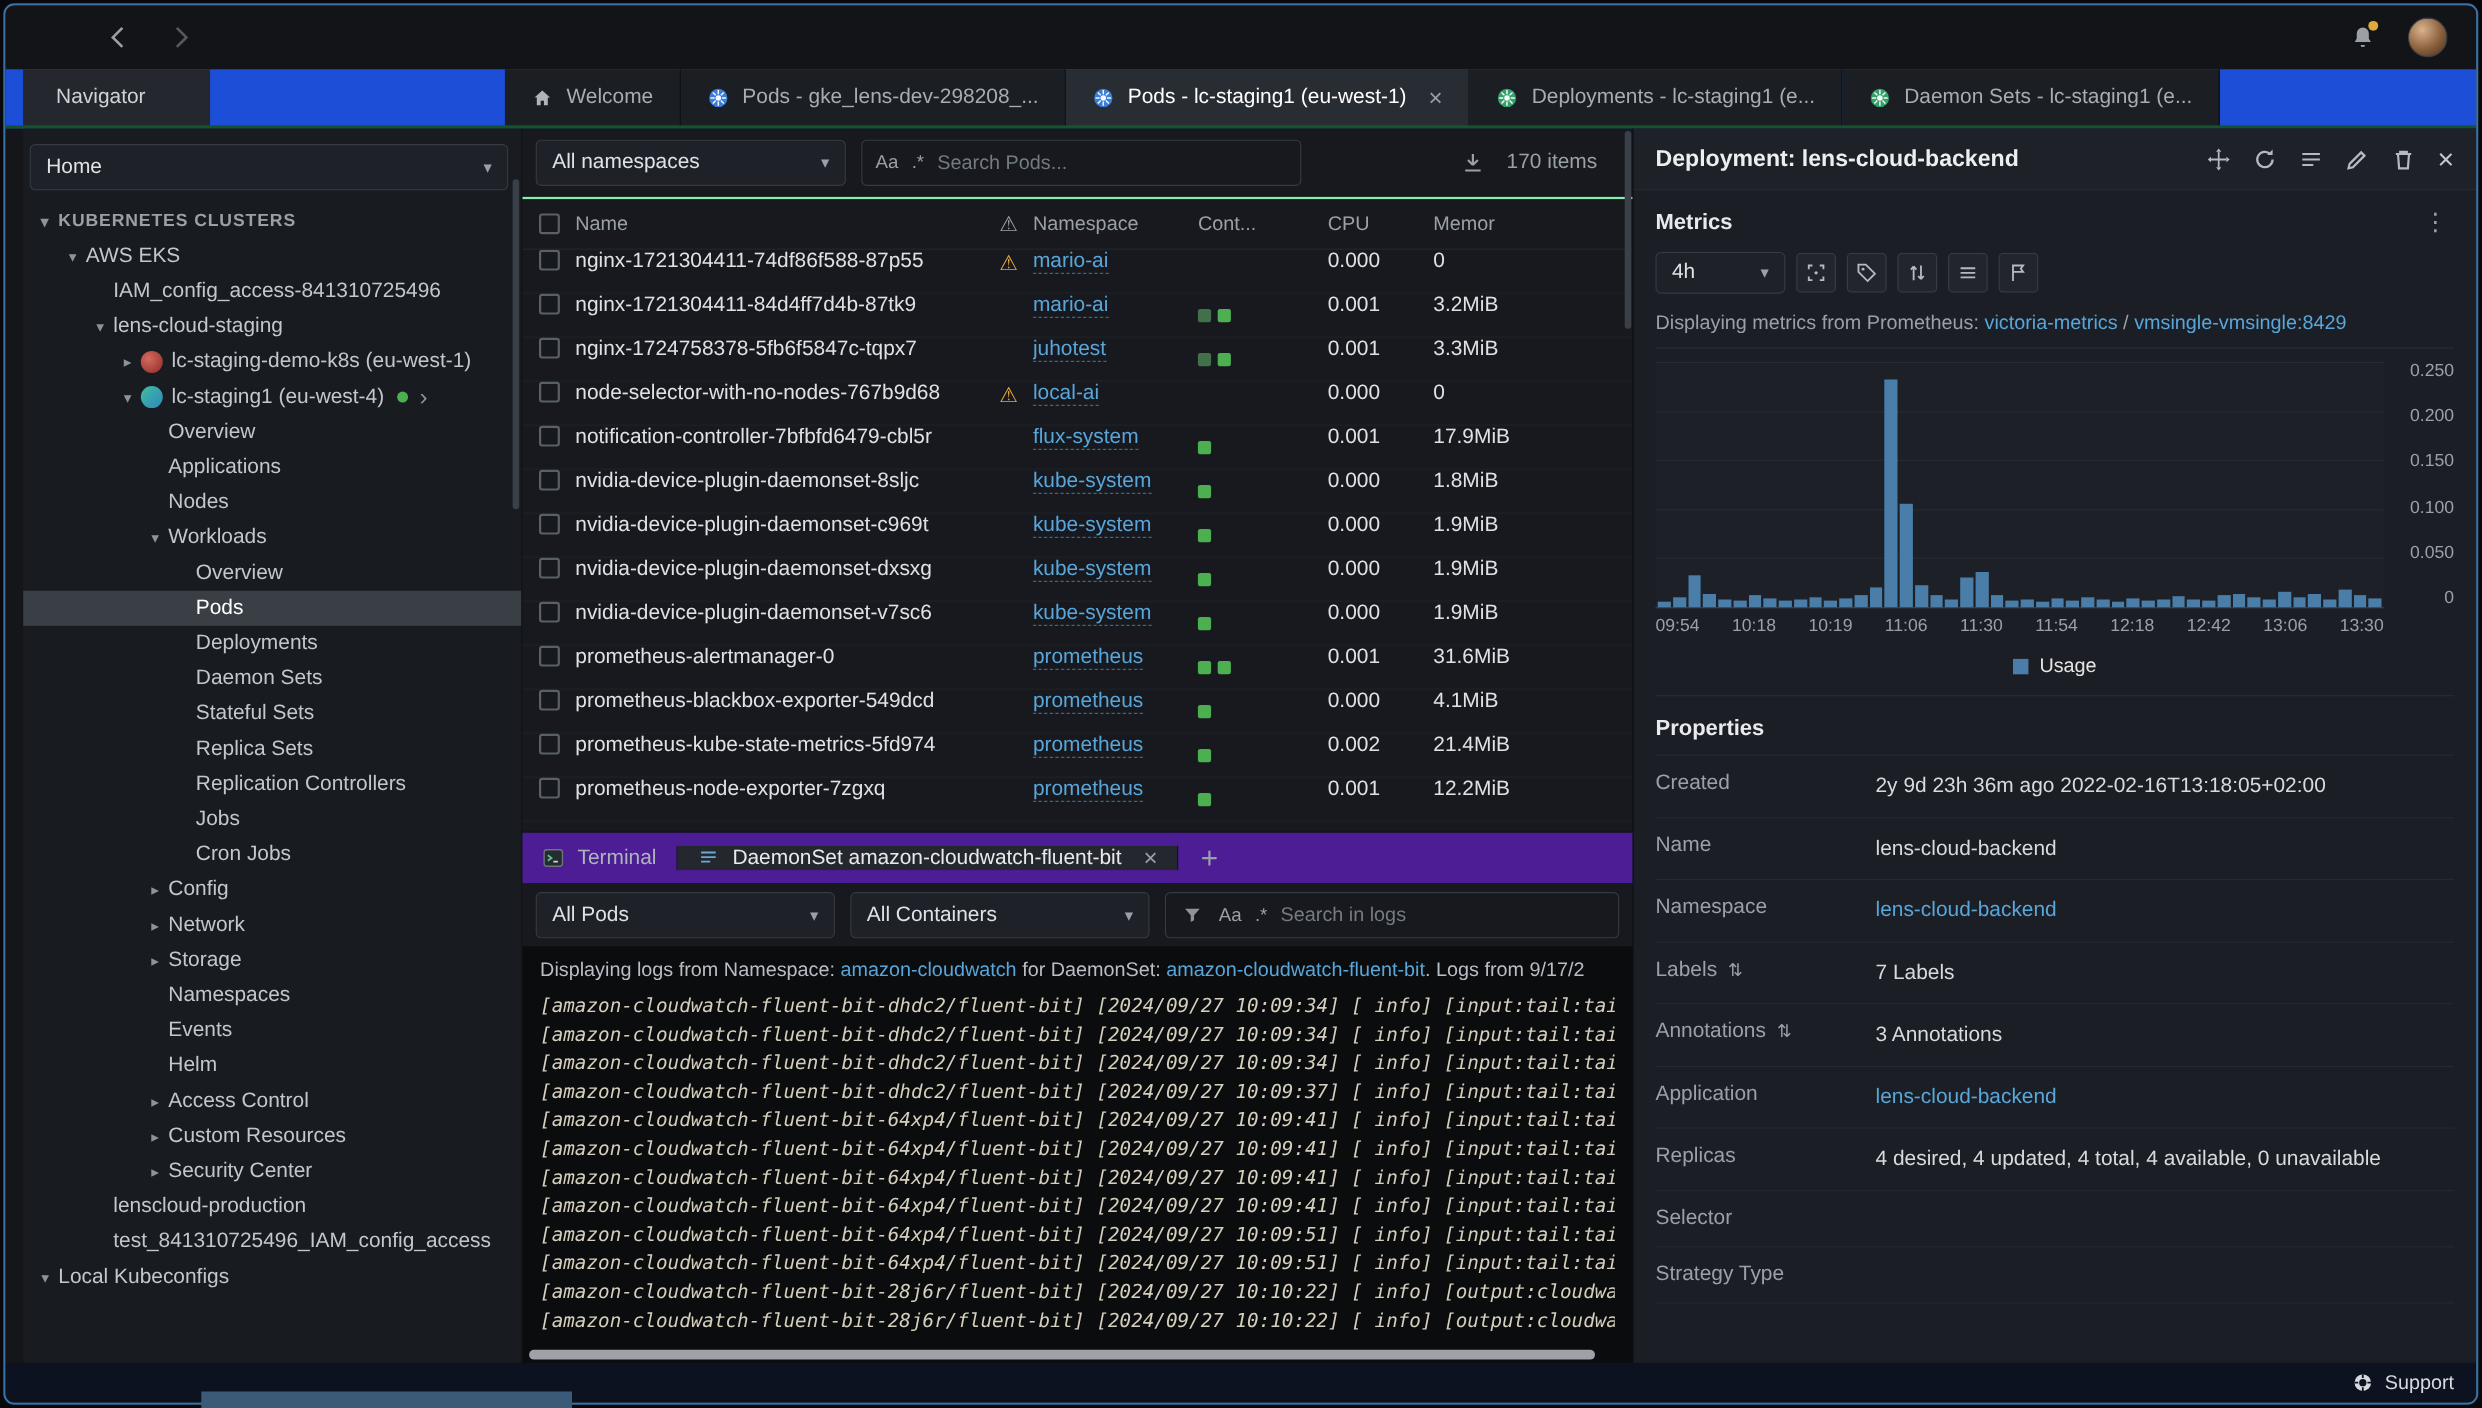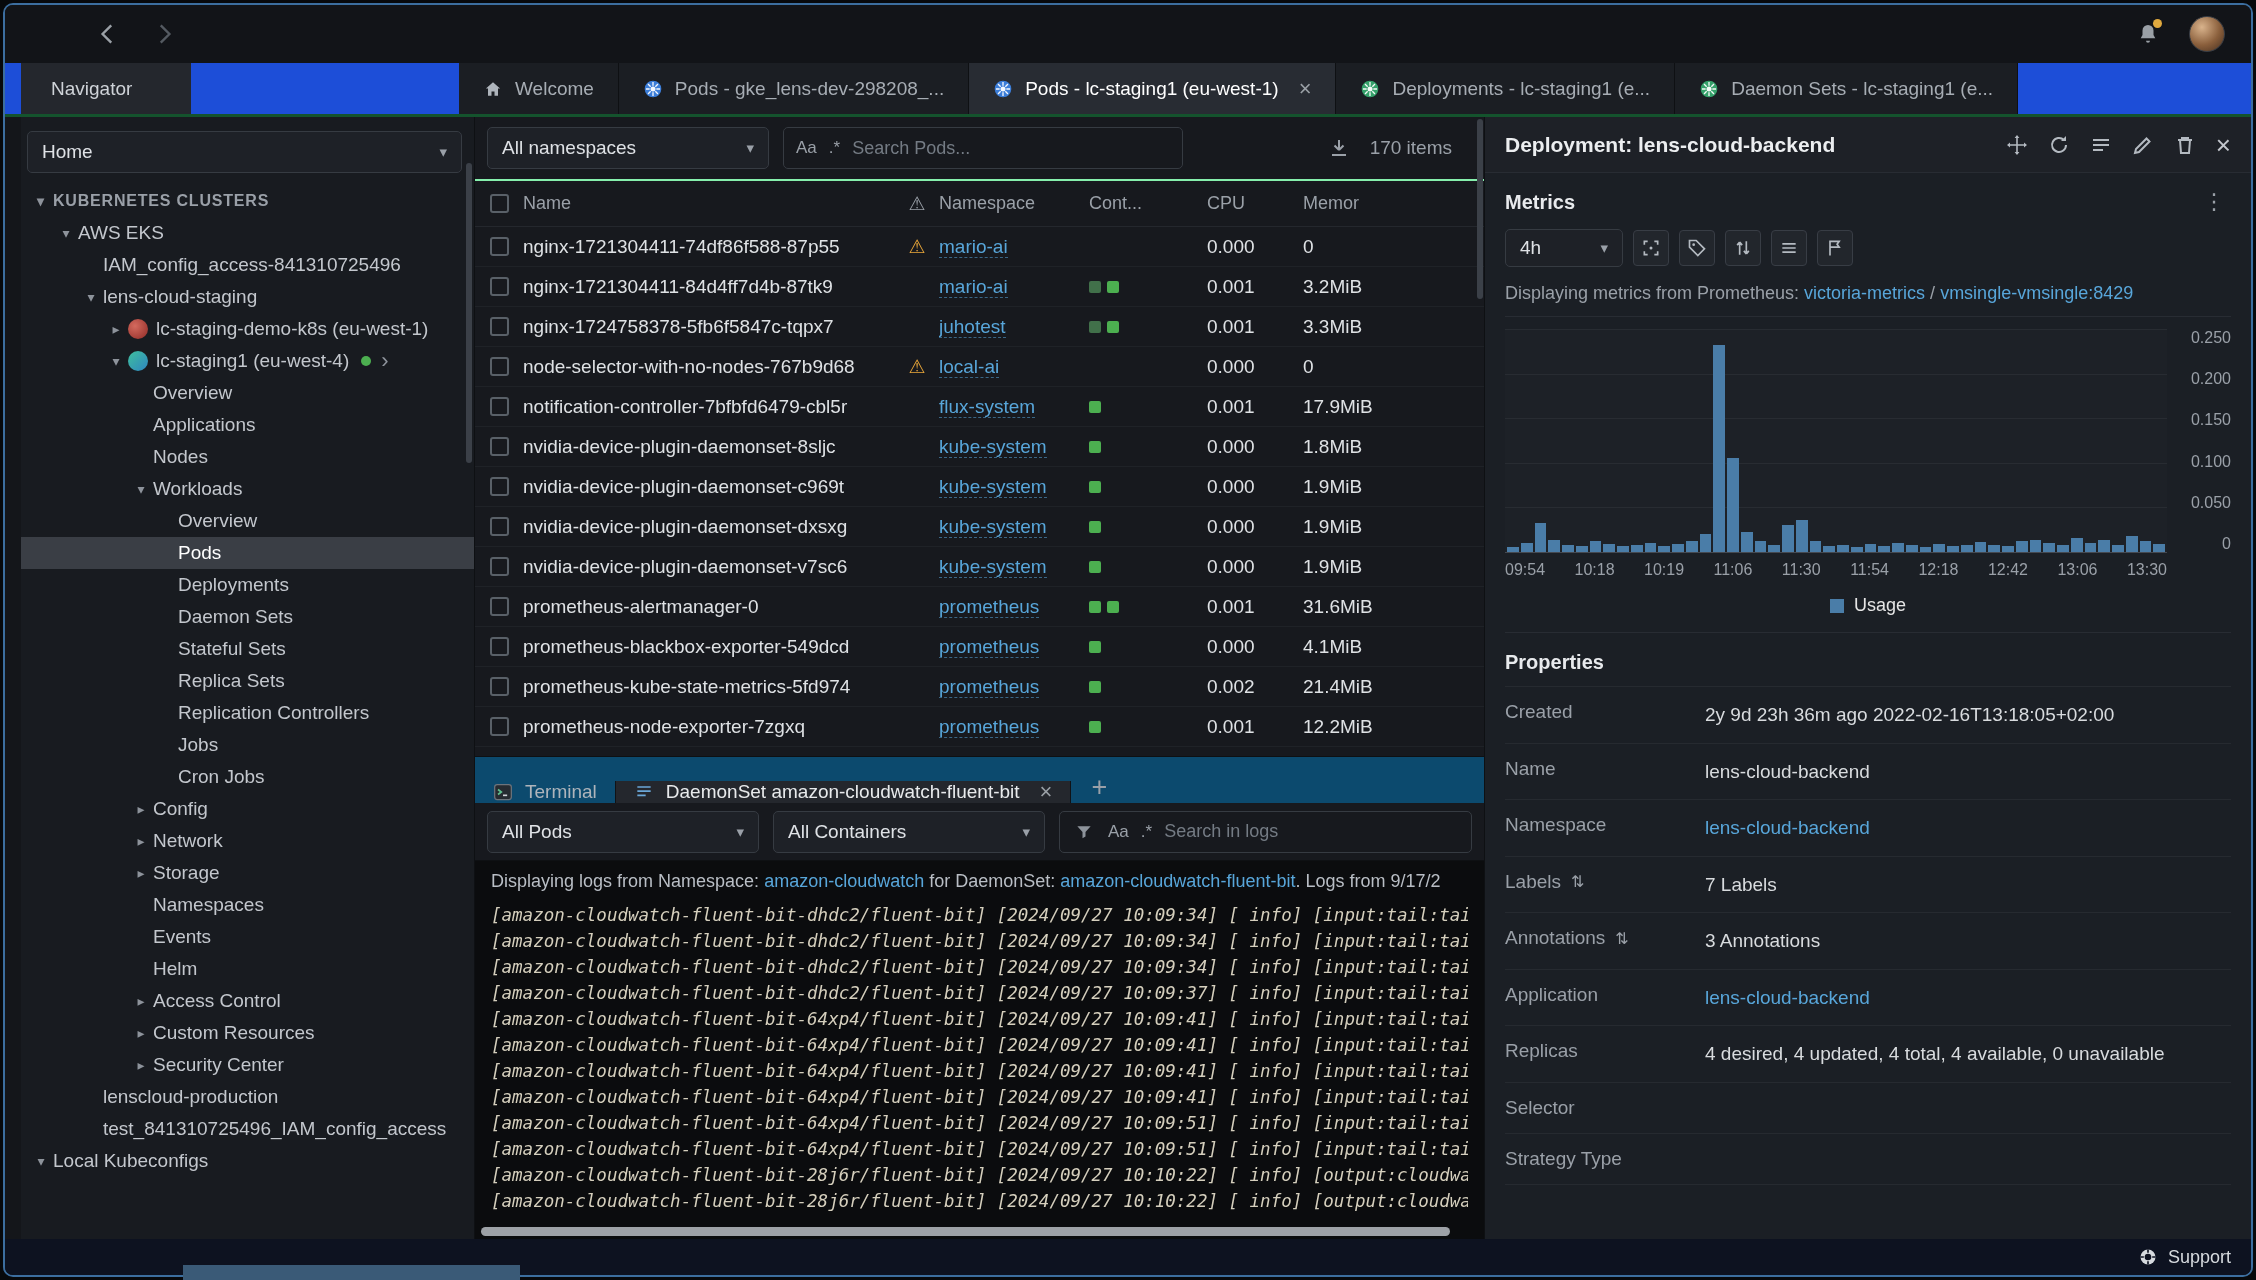--- a/index.html
+++ b/index.html
@@ -56,39 +56,39 @@
   .pods-search{width:400px}
   .mini{font-size:17px;color:#9aa0a8;white-space:nowrap}
   .searchbox input{flex:1;background:transparent;border:none;outline:none;color:#cfd3d8;font-size:18px;font-family:"Liberation Sans",sans-serif;min-width:0}
   .searchbox input::placeholder{color:#747b84}
   .flex1{flex:1}
   .items-count{color:#9aa0a8;font-size:19px;margin-right:20px;white-space:nowrap}
   .iconbtn{width:34px;height:34px;display:flex;align-items:center;justify-content:center;cursor:pointer;flex:0 0 auto}
 
   .thead{display:flex;align-items:center;height:46px;border-bottom:1px solid #24272d;color:#9aa0a8;font-size:18px;flex:0 0 auto}
   .tbody{flex:1;overflow:hidden;position:relative}
-  .row{display:flex;align-items:center;height:40px;border-bottom:1px solid #1f2227;font-size:19px;color:#dfe2e5;cursor:pointer}
+  .row{display:flex;height:40px;border-bottom:1px solid #1f2227;font-size:19px;color:#dfe2e5;cursor:pointer}
   .c-check{width:48px;display:flex;justify-content:center;flex:0 0 auto}
   .checkbox{width:19px;height:19px;border:2px solid #596068;border-radius:3px;background:transparent;cursor:pointer}
   .c-name{width:372px;overflow:hidden;white-space:nowrap;text-overflow:clip}
   .c-warn{width:44px;text-align:center;color:var(--warn);font-size:19px}
   .thead .c-warn{color:#9aa0a8}
   .c-ns{width:150px;overflow:hidden;white-space:nowrap}
   .ns-link{color:var(--link);border-bottom:1px dashed rgba(88,166,218,.55);cursor:pointer}
   .c-cont{width:118px;display:flex;gap:6px;align-items:center}
   .sq{width:12px;height:12px;border-radius:2px;display:inline-block}
   .sq.ok{background:var(--ok)}
   .sq.dim{background:var(--dim)}
   .c-cpu{width:96px}
   .c-mem{flex:1;overflow:hidden;white-space:nowrap}
   .tb-vscroll{position:absolute;right:1px;top:2px;width:6px;height:180px;background:#3b4048;border-radius:3px}
 
   
   .dock{flex:0 0 auto;display:flex;flex-direction:column;border-top:1px solid #0e1013}
-  .dock-tabs{height:46px;background:#0c4a6e;display:flex;align-items:flex-end;flex:0 0 auto}
+  .dock-tabs{height:46px;background:#4c1d95;display:flex;align-items:center;flex:0 0 auto}
   .dock-tab{display:flex;align-items:center;gap:12px;padding:0 18px;color:#aeb4bb;font-size:19px;border-right:1px solid #101216;cursor:pointer;white-space:nowrap}
   .dock-tab.active{background:#24272d;color:#e8eaec}
   .dock-plus{width:56px;display:flex;align-items:center;justify-content:center;color:#9aa0a8;font-size:27px;cursor:pointer}
   .dock-filter{height:58px;background:#17191e;display:flex;align-items:center;gap:14px;padding:0 12px;border-bottom:1px solid #0e1013;flex:0 0 auto}
   .dk-select{width:272px}
   .logs-search{flex:1}
   .logs{height:378px;background:#0b0c0e;padding:10px 16px 4px 16px;overflow:hidden;position:relative}
   .log-head{font-size:18px;color:#b9bec5;margin-bottom:10px;white-space:pre;overflow:hidden}
   .log-head .lnk{color:var(--link)}
   .log-line{font-family:"DejaVu Sans Mono",monospace;font-style:italic;font-size:17.5px;color:#d5cfbd;line-height:26px;white-space:pre;overflow:hidden}

